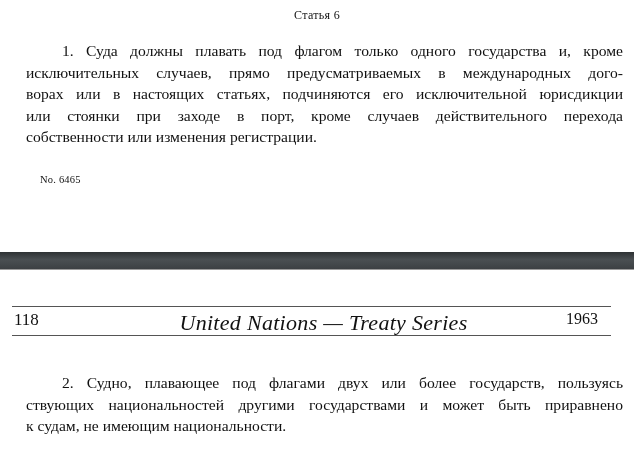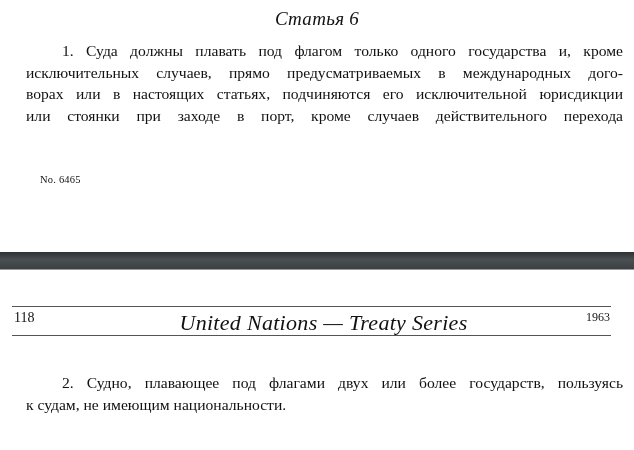--- a/index.html
+++ b/index.html
@@ -9,21 +9,21 @@
     font-family: "Liberation Serif", "DejaVu Serif", serif;
     color: #111;
     position: relative;
   }
   .page { position: absolute; left: 0; width: 634px; background: #fff; }
   .page-top { top: 0; height: 252px; }
   .page-bottom { top: 270px; height: 180px; }
 
   .article-title {
     position: absolute; top: 8px; left: 0; width: 634px;
-    text-align: center; font-style: italic; font-size: 19px;
+    text-align: center; font-size: 12px;
     letter-spacing: 0.3px;
   }
   .para {
     position: absolute; left: 26px; width: 597px;
     font-size: 15.6px; line-height: 21.5px;
     text-align: justify;
   }
   .para .line { display: block; white-space: nowrap; text-align-last: justify; }
   .para .line.last { text-align-last: left; }
   .para .line.indent { padding-left: 36px; }
@@ -41,53 +41,55 @@
     border-bottom: 1px solid #9a9a9a;
   }
 
   .running-header {
     position: absolute; top: 306px; left: 12px; width: 599px; height: 30px;
     border-top: 1.5px solid #555;
     border-bottom: 1.5px solid #555;
     box-sizing: border-box;
   }
   .rh-page {
-    position: absolute; left: 2px; top: 3px; font-size: 14px;
+    position: absolute; left: 2px; top: 3px; font-size: 17px;
   }
   .rh-title {
     position: absolute; left: 0; width: 100%; top: 3px; text-align: center;
     font-style: italic; font-size: 22px; letter-spacing: 0.3px;
     padding-left: 24px; box-sizing: border-box;
   }
   .rh-year {
-    position: absolute; right: 1px; top: 3px; font-size: 12px;
+    position: absolute; right: 13px; top: 3px; font-size: 16px;
   }
 </style>
 </head>
 <body>
 
 <div class="page page-top"></div>
 
 <div class="article-title">Статья 6</div>
 
 <div class="para para1">
   <span class="line indent">1. Суда должны плавать под флагом только одного государства и, кроме</span>
   <span class="line">исключительных случаев, прямо предусматриваемых в международных дого-</span>
   <span class="line">ворах или в настоящих статьях, подчиняются его исключительной юрисдикции</span>
   <span class="line">или стоянки при заходе в порт, кроме случаев действительного перехода</span>
+  <span class="line last">собственности или изменения регистрации.</span>
 </div>
 
 <div class="doc-number">No. 6465</div>
 
 <div class="separator-bar"></div>
 
 <div class="page page-bottom"></div>
 
 <div class="running-header">
   <span class="rh-title">United Nations — Treaty Series</span>
   <span class="rh-page">118</span>
   <span class="rh-year">1963</span>
 </div>
 
 <div class="para para2">
   <span class="line indent">2. Судно, плавающее под флагами двух или более государств, пользуясь</span>
+  <span class="line">ствующих национальностей другими государствами и может быть приравнено</span>
   <span class="line last">к судам, не имеющим национальности.</span>
 </div>
 
 </body></html>

